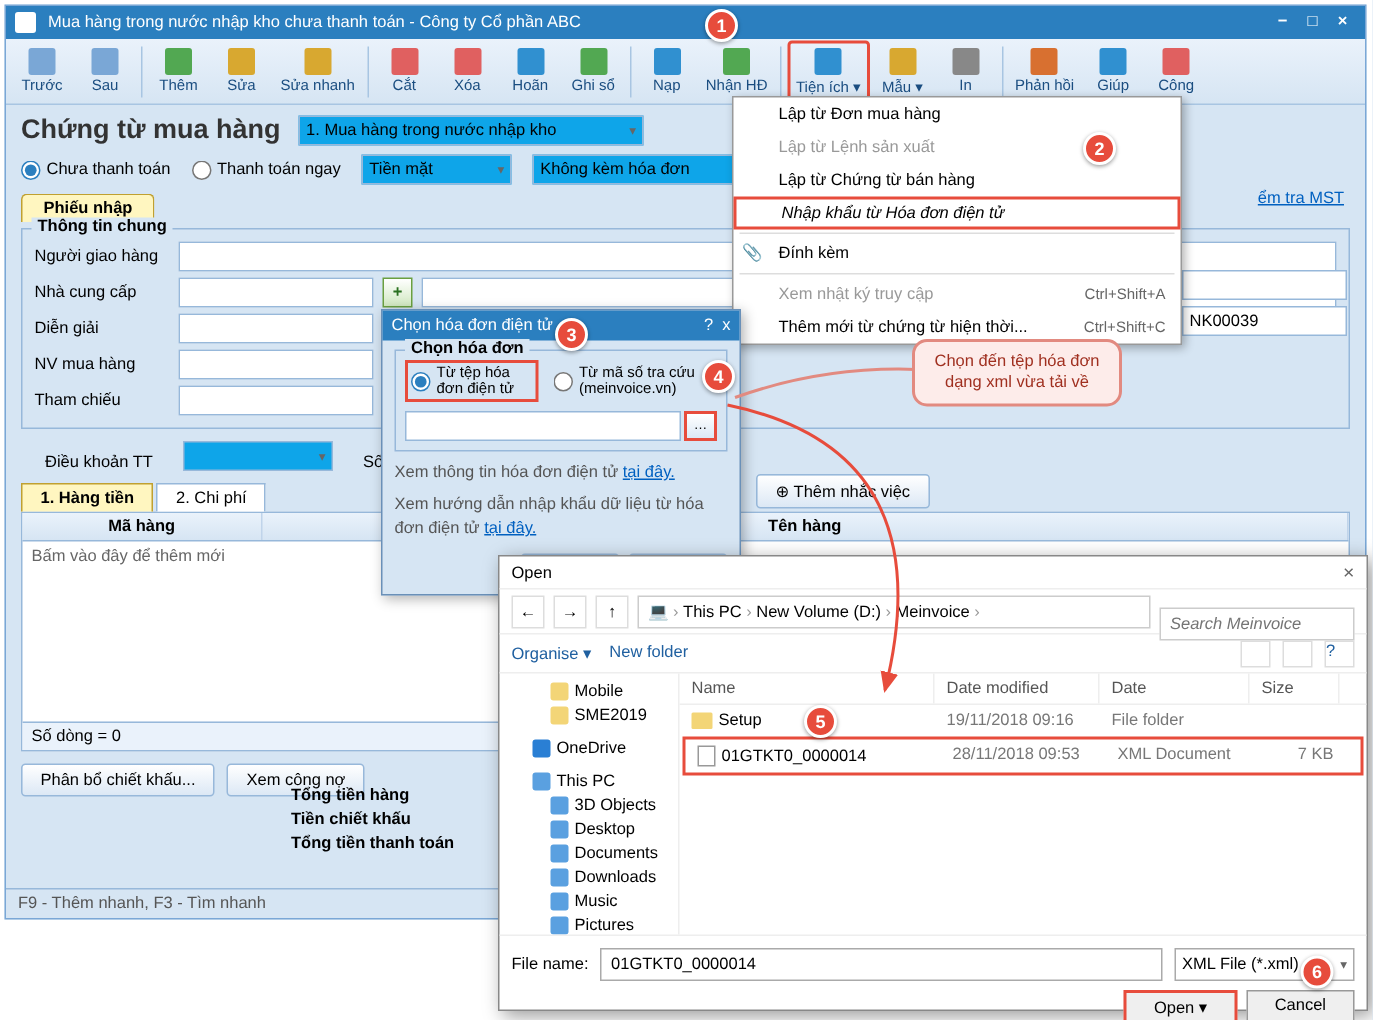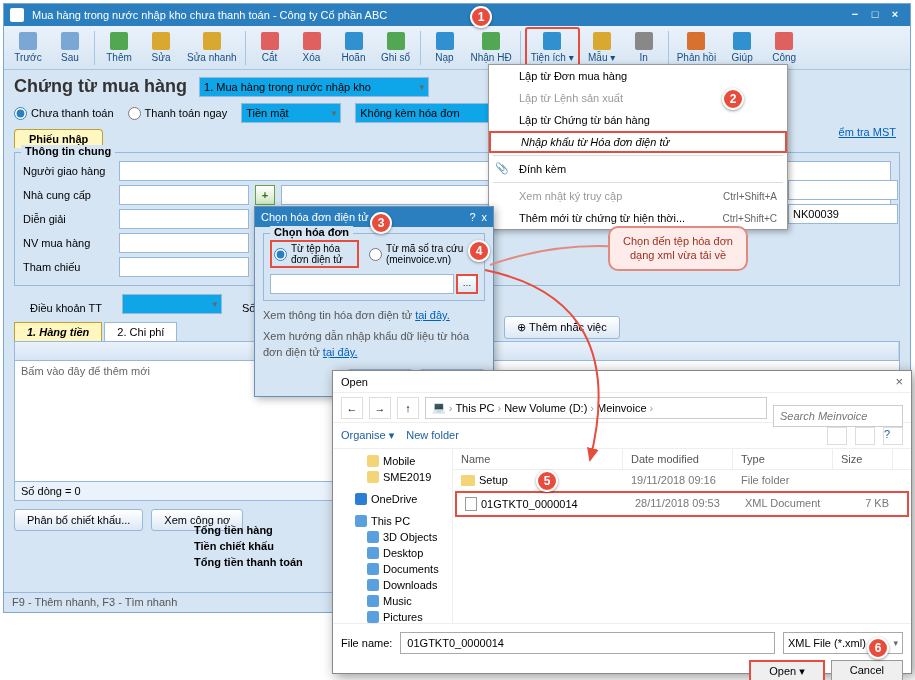--- a/index.html
+++ b/index.html
@@ -50,21 +50,21 @@
 
 .right-col { position: absolute; right: 12px; top: 176px; width: 250px; }
 .right-row { display: flex; align-items: center; margin-bottom: 4px; gap: 6px; justify-content: flex-end; }
 .right-label { width: 90px; text-align: right; }
 .right-input { background: #fff; border: 1px solid #97b8da; height: 20px; width: 110px; padding: 0 4px; }
 
 .terms-row { display: flex; align-items: flex-end; gap: 20px; margin: 8px 16px; }
 
 .sub-tabs { display: flex; gap: 2px; }
 .sub-tab { padding: 3px 12px; background: #fff; border: 1px solid #97b8da; border-bottom: none; cursor: pointer; }
-.sub-tab.active { background: #fff6c0; border-color: #c0a030; font-weight: bold; font-style: italic; }
+.sub-tab.active { background: #fff6c0; border-color: #c0a030; font-weight: bold; }
 
 .grid { border: 1px solid #97b8da; background: #fff; margin-top: 0; }
 .grid-head { display: flex; background: linear-gradient(#eaf2fb,#d6e5f3); border-bottom: 1px solid #97b8da; }
 .grid-head-cell { padding: 3px 6px; border-right: 1px solid #c0d4ea; font-weight: bold; text-align: center; }
 .grid-body { height: 120px; }
 .grid-placeholder { padding: 4px 6px; color: #666; }
 .grid-foot { background: #eaf2fb; border-top: 1px solid #97b8da; padding: 3px 6px; }
 
 .bottom-buttons { display: flex; gap: 8px; margin-top: 8px; }
 .btn { background: linear-gradient(#fff,#dce8f5); border: 1px solid #97b8da; padding: 4px 12px; cursor: pointer; border-radius: 3px; }
@@ -290,20 +290,21 @@
       <div class="combo" style="width:100px"></div>
       <span>Số ngày được nợ</span>
     </div>
 
     <div class="sub-tabs">
       <div class="sub-tab active">1. Hàng tiền</div>
       <div class="sub-tab">2. Chi phí</div>
     </div>
     <div class="grid">
       <div class="grid-head">
+        <div class="grid-head-cell" style="width:160px">Mã hàng</div>
         <div class="grid-head-cell" style="flex:1">Tên hàng</div>
       </div>
       <div class="grid-body">
         <div class="grid-placeholder">Bấm vào đây để thêm mới</div>
       </div>
       <div class="grid-foot">Số dòng = 0</div>
     </div>
 
     <div class="bottom-buttons">
       <div class="btn">Phân bổ chiết khấu...</div>
@@ -482,21 +483,21 @@
         </div>
         <div class="od-tree-item l2">
           <div class="od-tree-icon" style="background:#5aa0e0"></div>
           <span>Pictures</span>
         </div>
       </div>
     <div class="od-list">
       <div class="od-list-head" id="od-list-head">
           <div class="od-list-head-cell" style="width:170px">Name</div>
           <div class="od-list-head-cell" style="width:110px">Date modified</div>
-          <div class="od-list-head-cell" style="width:100px">Type</div>
+          <div class="od-list-head-cell" style="width:100px">Date</div>
           <div class="od-list-head-cell" style="width:60px">Size</div>
         </div>
       <div id="od-list-body">
           <div class="od-list-row">
             <div class="od-list-cell" style="width:170px">
               <div class="od-folder-icon"></div>
               <span>Setup</span>
             </div>
             <div class="od-list-cell" style="width:110px;color:#777">19/11/2018 09:16</div>
             <div class="od-list-cell" style="width:100px;color:#777">File folder</div>

